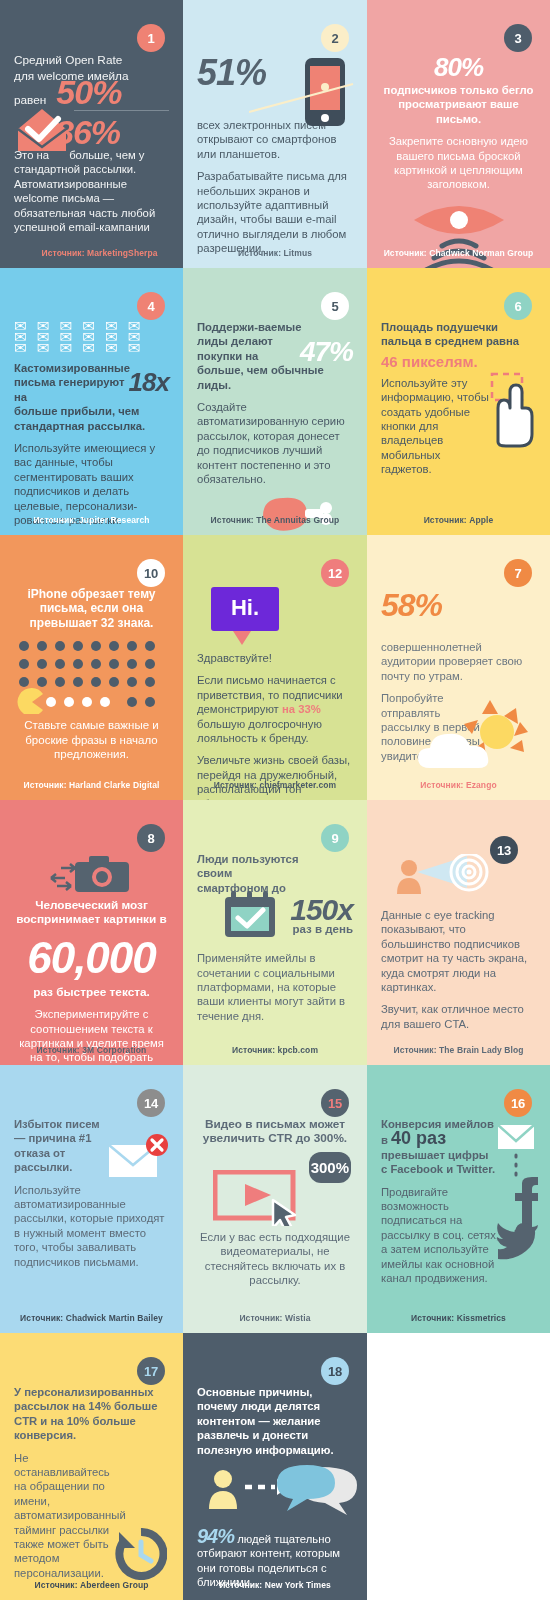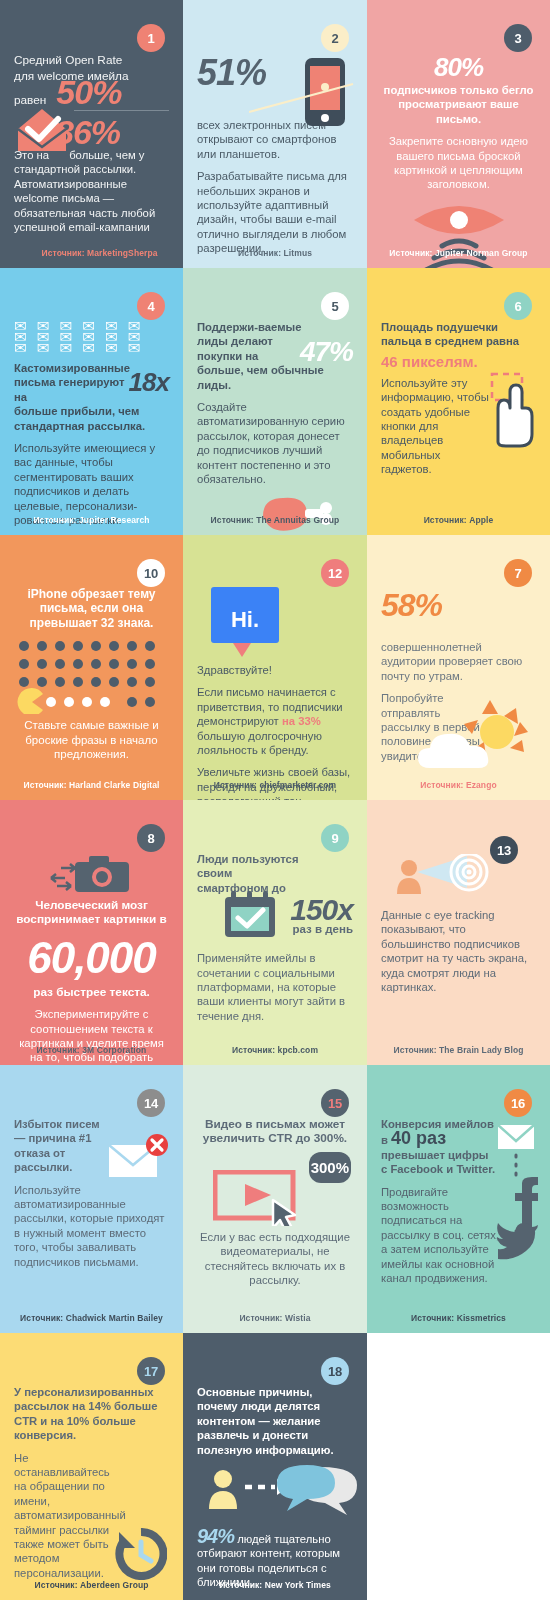--- a/index.html
+++ b/index.html
@@ -180,21 +180,21 @@
       <p class="ctr bold">подписчиков только бегло просматривают ваше письмо.</p>
       <p class="ctr">Закрепите основную идею вашего письма броской картинкой и цепляющим заголовком.</p>
       <svg width="110" height="78" viewBox="0 0 110 78" style="display:block;margin:6px auto 0;">
         <path d="M10 20 Q55 -8 100 20 Q55 48 10 20 Z" fill="#ef8274"></path>
         <circle cx="55" cy="20" r="9" fill="#ffffff"></circle>
         <path d="M38 46 Q55 36 72 46" fill="none" stroke="#4e5d6b" stroke-width="5" stroke-linecap="round"></path>
         <path d="M30 58 Q55 44 80 58" fill="none" stroke="#4e5d6b" stroke-width="5" stroke-linecap="round"></path>
         <path d="M22 70 Q55 52 88 70" fill="none" stroke="#4e5d6b" stroke-width="5" stroke-linecap="round"></path>
       </svg>
     </div>
-    <div class="src">Источник: Jupiter Norman Group</div>
+    <div class="src">Источник: Chadwick Norman Group</div>
   </div>
 
   <div class="cell c4">
     <div class="badge">4</div>
     <div class="body">
       <div class="envgrid">
         <div>✉ ✉ ✉ ✉ ✉ ✉</div>
         <div>✉ ✉ ✉ ✉ ✉ ✉</div>
         <div>✉ ✉ ✉ ✉ ✉ ✉</div>
       </div>
@@ -287,21 +287,21 @@
       <p class="ctr" style="font-size:11.5px;">Ставьте самые важные и броские фразы в начало предложения.</p>
     </div>
     <div class="src">Источник: Harland Clarke Digital</div>
   </div>
 
 
   <div class="cell c12">
     <div class="badge">12</div>
     <div class="body">
       <div style="position:relative;width:68px;margin-left:14px;">
-        <div style="background:#3b82f6;color:#fff;font-size:22px;font-weight:bold;text-align:center;padding:20px 0 10px;border-radius:3px;">Hi.</div>
+        <div style="background:#6d28d9;color:#fff;font-size:22px;font-weight:bold;text-align:center;padding:8px 0 10px;border-radius:3px;">Hi.</div>
         <div style="width:0;height:0;border-left:9px solid transparent;border-right:9px solid transparent;border-top:14px solid #ef7d7d;margin-left:22px;"></div>
       </div>
       <p style="margin-top:6px;">Здравствуйте!</p>
       <p><span>Если письмо начинается с приветствия, то подписчики демонстрируют </span><span class="pink-em bold">на 33%</span><span> большую долгосрочную лояльность к бренду.</span></p>
       <p>Увеличьте жизнь своей базы, перейдя на дружелюбный, располагающий тон общения.</p>
     </div>
     <div class="src">Источник: chiefmarketer.com</div>
   </div>
 
   <div class="cell c7">
@@ -373,20 +373,21 @@
       <svg width="108" height="46" viewBox="0 0 108 46" style="display:block;margin:2px 0 8px 12px;">
         <circle cx="16" cy="14" r="8" fill="#f2a676"></circle>
         <path d="M4 40 Q4 24 16 24 Q28 24 28 40 Z" fill="#f2a676"></path>
         <path d="M24 18 L74 2 L74 34 Z" fill="#cfe8f2"></path>
         <circle cx="76" cy="18" r="18" fill="none" stroke="#ffffff" stroke-width="3"></circle>
         <circle cx="76" cy="18" r="12" fill="none" stroke="#ffffff" stroke-width="3"></circle>
         <circle cx="76" cy="18" r="6" fill="none" stroke="#ffffff" stroke-width="3"></circle>
         <circle cx="76" cy="18" r="2.5" fill="#ffffff"></circle>
       </svg>
       <p>Данные с eye tracking показывают, что большинство подписчиков смотрит на ту часть экрана, куда смотрят люди на картинках.</p>
+      <p>Звучит, как отличное место для вашего CTA.</p>
     </div>
     <div class="src">Источник: The Brain Lady Blog</div>
   </div>
 
   <div class="cell c14">
     <div class="badge">14</div>
     <div class="body">
       <div style="position:relative;">
         <p class="bold" style="width:86px;">Избыток писем — причина #1 отказа от рассылки.</p>
         <svg width="64" height="52" viewBox="0 0 64 52" style="position:absolute;right:-2px;top:16px;">

